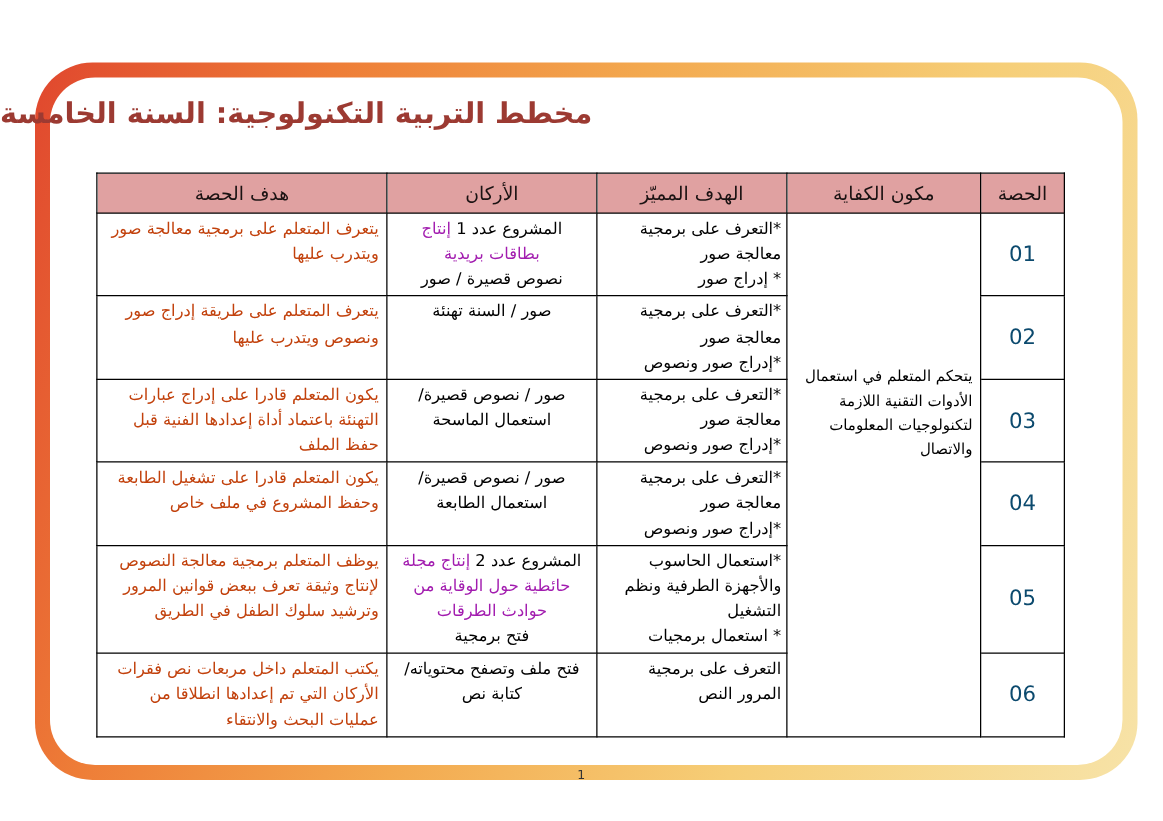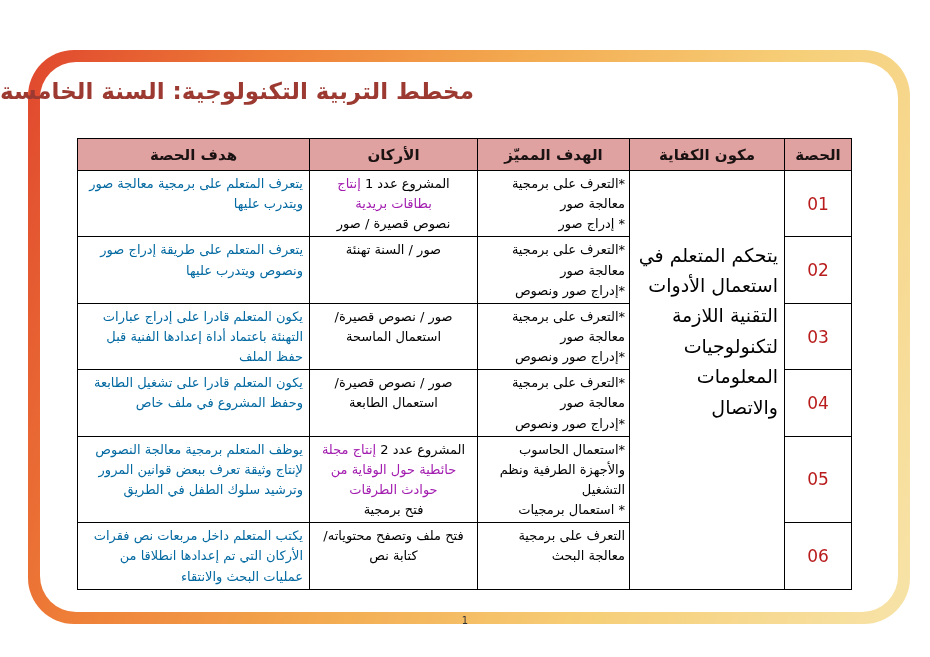--- a/index.html
+++ b/index.html
@@ -26,47 +26,47 @@
   table.plan{
     border-collapse:collapse;table-layout:fixed;direction:rtl;
     background:#ffffff;
   }
   table.plan th, table.plan td{
     border:1.5px solid #000000;
     overflow:hidden;
   }
   table.plan th{
     background:#e0a1a1;height:31px;
-    font-size:15px;font-weight:bold;color:#1a1212;
+    font-size:15px;font-weight:normal;color:#1a1212;
     text-align:center;padding:0 4px;
   }
   col.c-session{width:67px;}
   col.c-comp{width:155px;}
   col.c-obj{width:152px;}
   col.c-content{width:168px;}
   col.c-goal{width:232px;}
   td.session{
     text-align:center;vertical-align:middle;
-    font-size:17px;color:#b91c1c;direction:ltr;
+    font-size:17px;color:#0c4a6e;direction:ltr;
   }
   td.competency{
-    font-size:19px;text-align:right;vertical-align:middle;
+    font-size:12px;text-align:right;vertical-align:middle;
     padding:2px 6px 100px 4px;line-height:1.6;color:#000;
   }
   td.objective{
     font-size:13px;text-align:right;vertical-align:top;
     padding:3px 4px 2px 3px;line-height:1.55;color:#000;
   }
   td.content{
     font-size:13px;text-align:center;vertical-align:top;
     padding:3px 3px 2px 3px;line-height:1.55;color:#000;
   }
   td.goal{
     font-size:13px;text-align:right;vertical-align:top;
-    padding:3px 6px 2px 4px;line-height:1.55;color:#0369a1;
+    padding:3px 6px 2px 4px;line-height:1.55;color:#c2410c;
     text-align-last:auto;
   }
   tr.r0{height:64px;} tr.r1{height:62px;} tr.r2{height:64px;}
   tr.r3{height:61px;} tr.r4{height:82px;} tr.r5{height:64px;}
   .red{color:#a21caf;}
   .pagenum{
     position:absolute;top:615px;left:0;width:100%;
     text-align:center;font-size:10px;color:#333;z-index:3;direction:ltr;
   }
 </style>
@@ -157,21 +157,21 @@
             <div><span>المشروع عدد 2 </span><span class="red">إنتاج مجلة</span></div>
             <div><span class="red">حائطية حول الوقاية من</span></div>
             <div><span class="red">حوادث الطرقات</span></div>
             <div><span>فتح برمجية</span></div>
           </td>
           <td class="goal">يوظف المتعلم برمجية معالجة النصوص لإنتاج وثيقة تعرف ببعض قوانين المرور وترشيد سلوك الطفل في الطريق</td>
         </tr>
         <tr class="r5">
           <td class="session">06</td>
           <td class="objective">
-            <div>التعرف على برمجية معالجة البحث</div>
+            <div>التعرف على برمجية المرور النص</div>
           </td>
           <td class="content">
             <div><span>فتح ملف وتصفح محتوياته/</span></div>
             <div><span>كتابة نص</span></div>
           </td>
           <td class="goal">يكتب المتعلم داخل مربعات نص فقرات الأركان التي تم إعدادها انطلاقا من عمليات البحث والانتقاء</td>
         </tr>
       </tbody>
   </table>
 </div>

